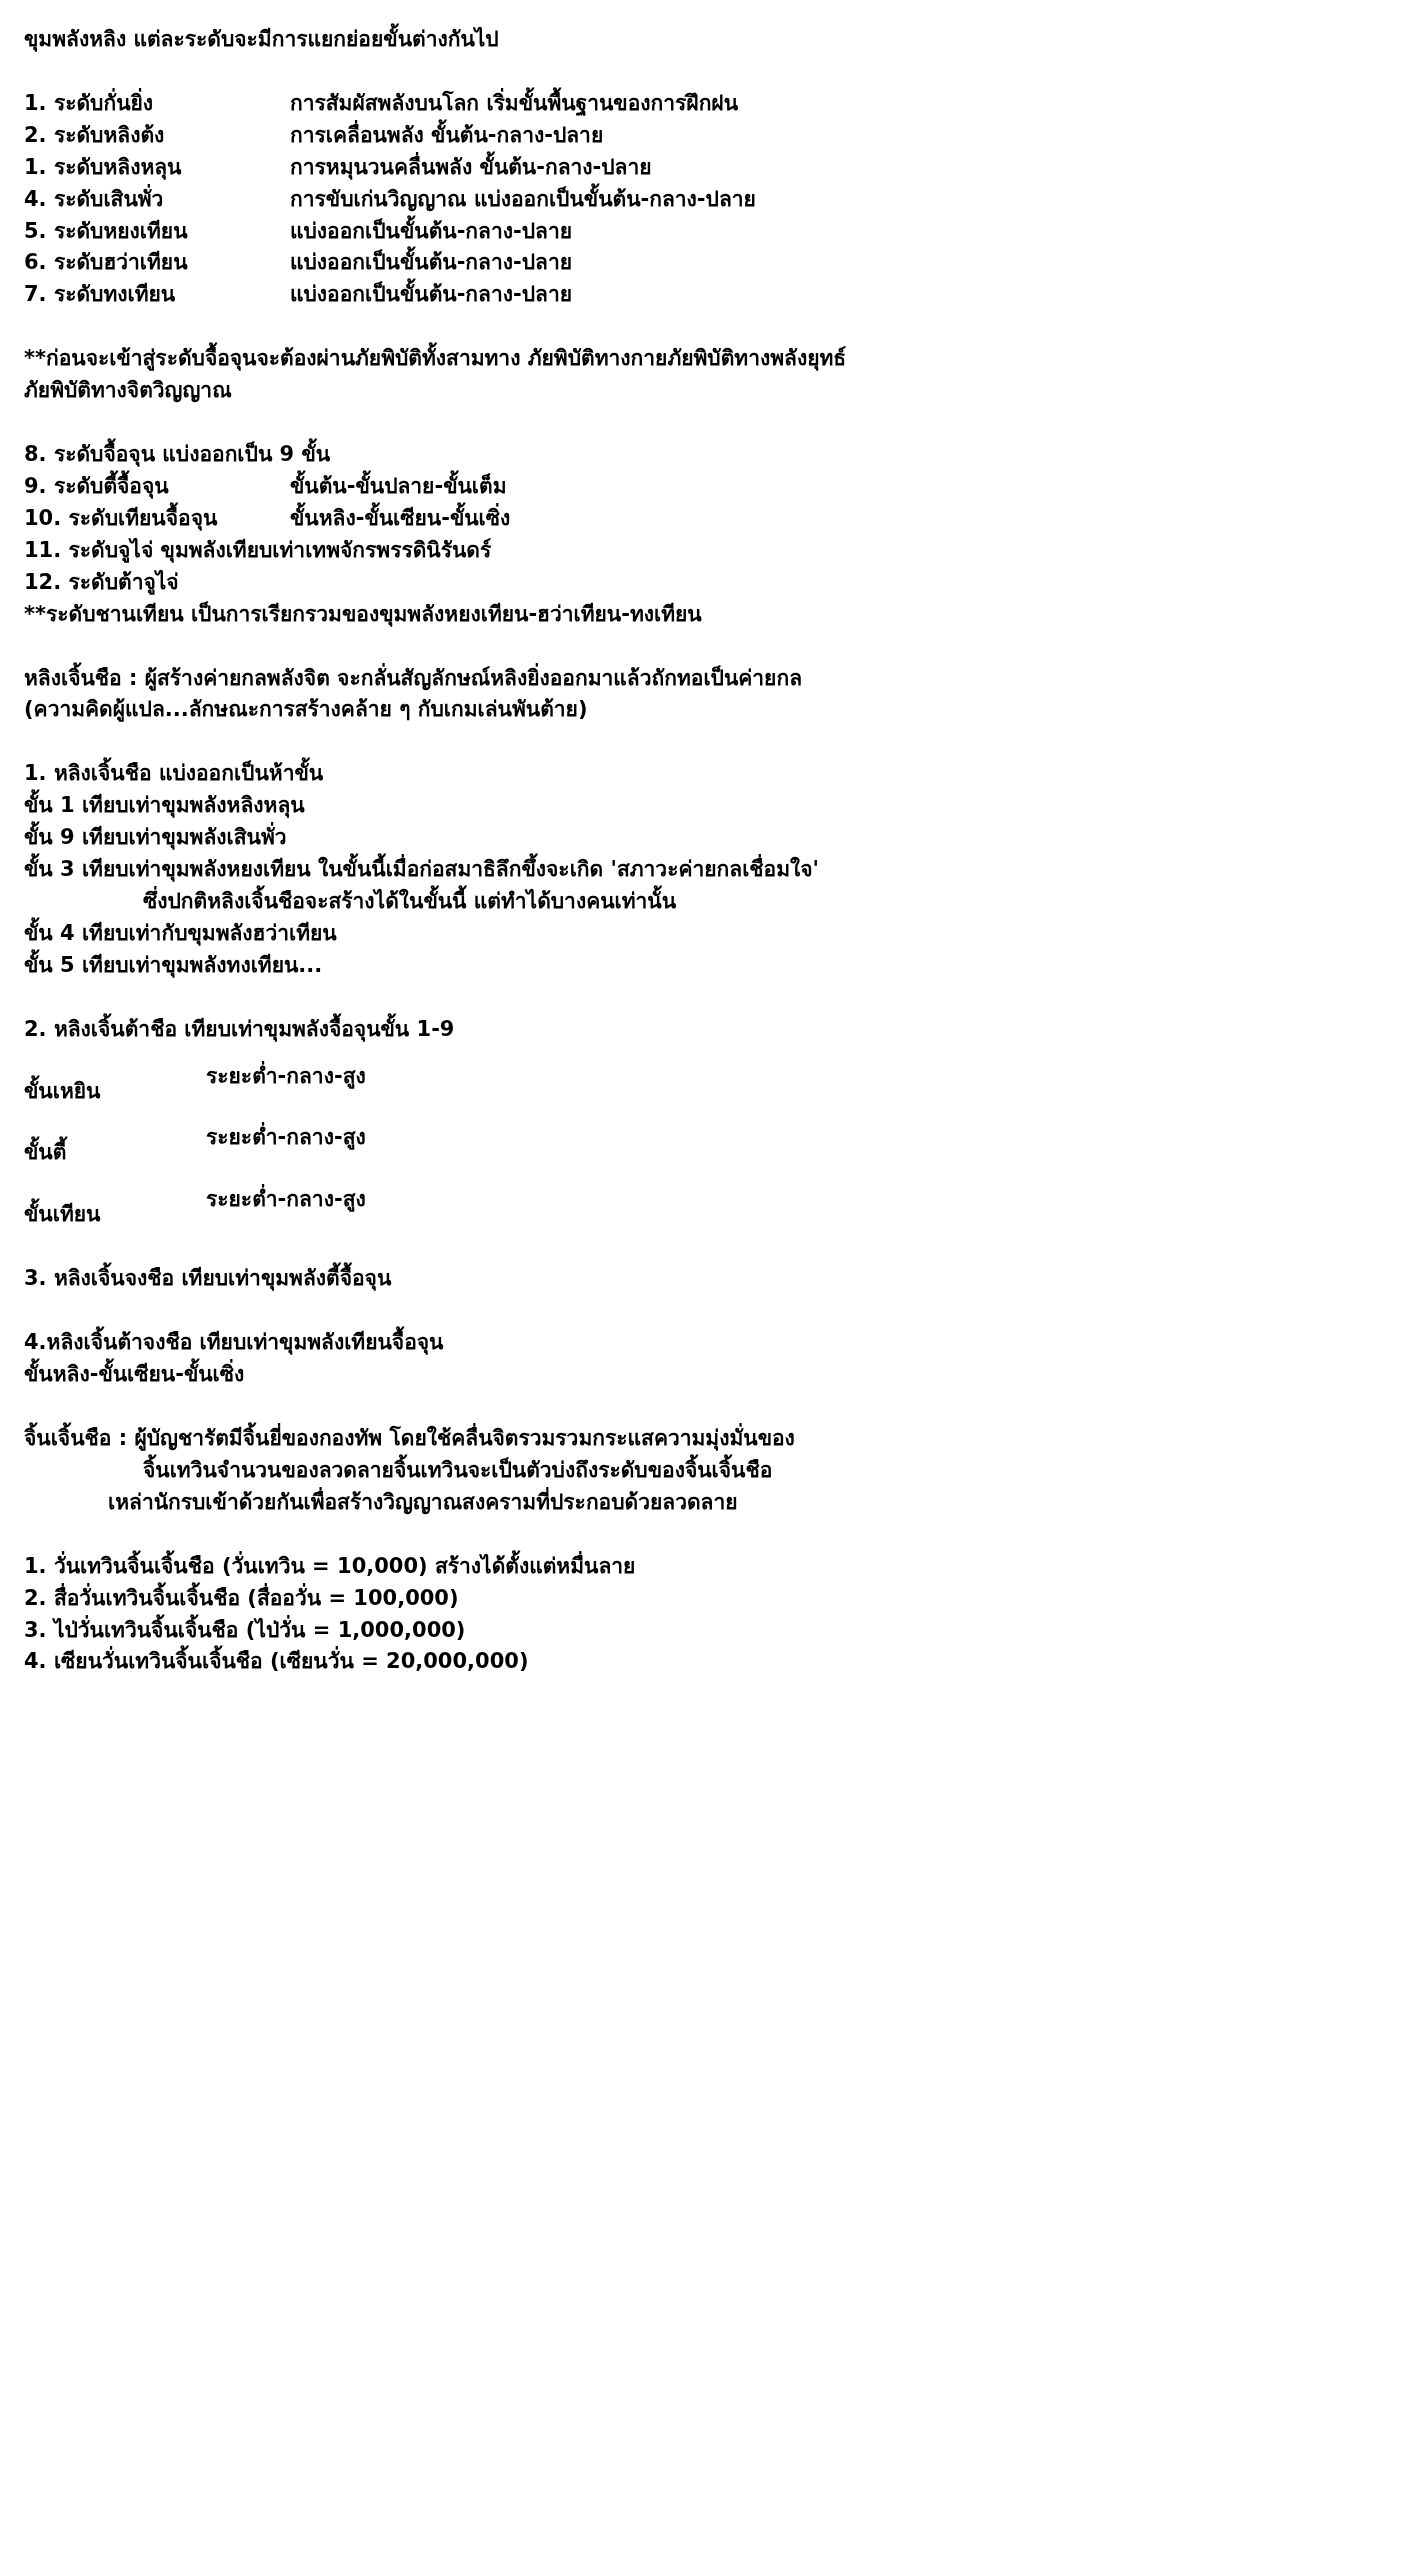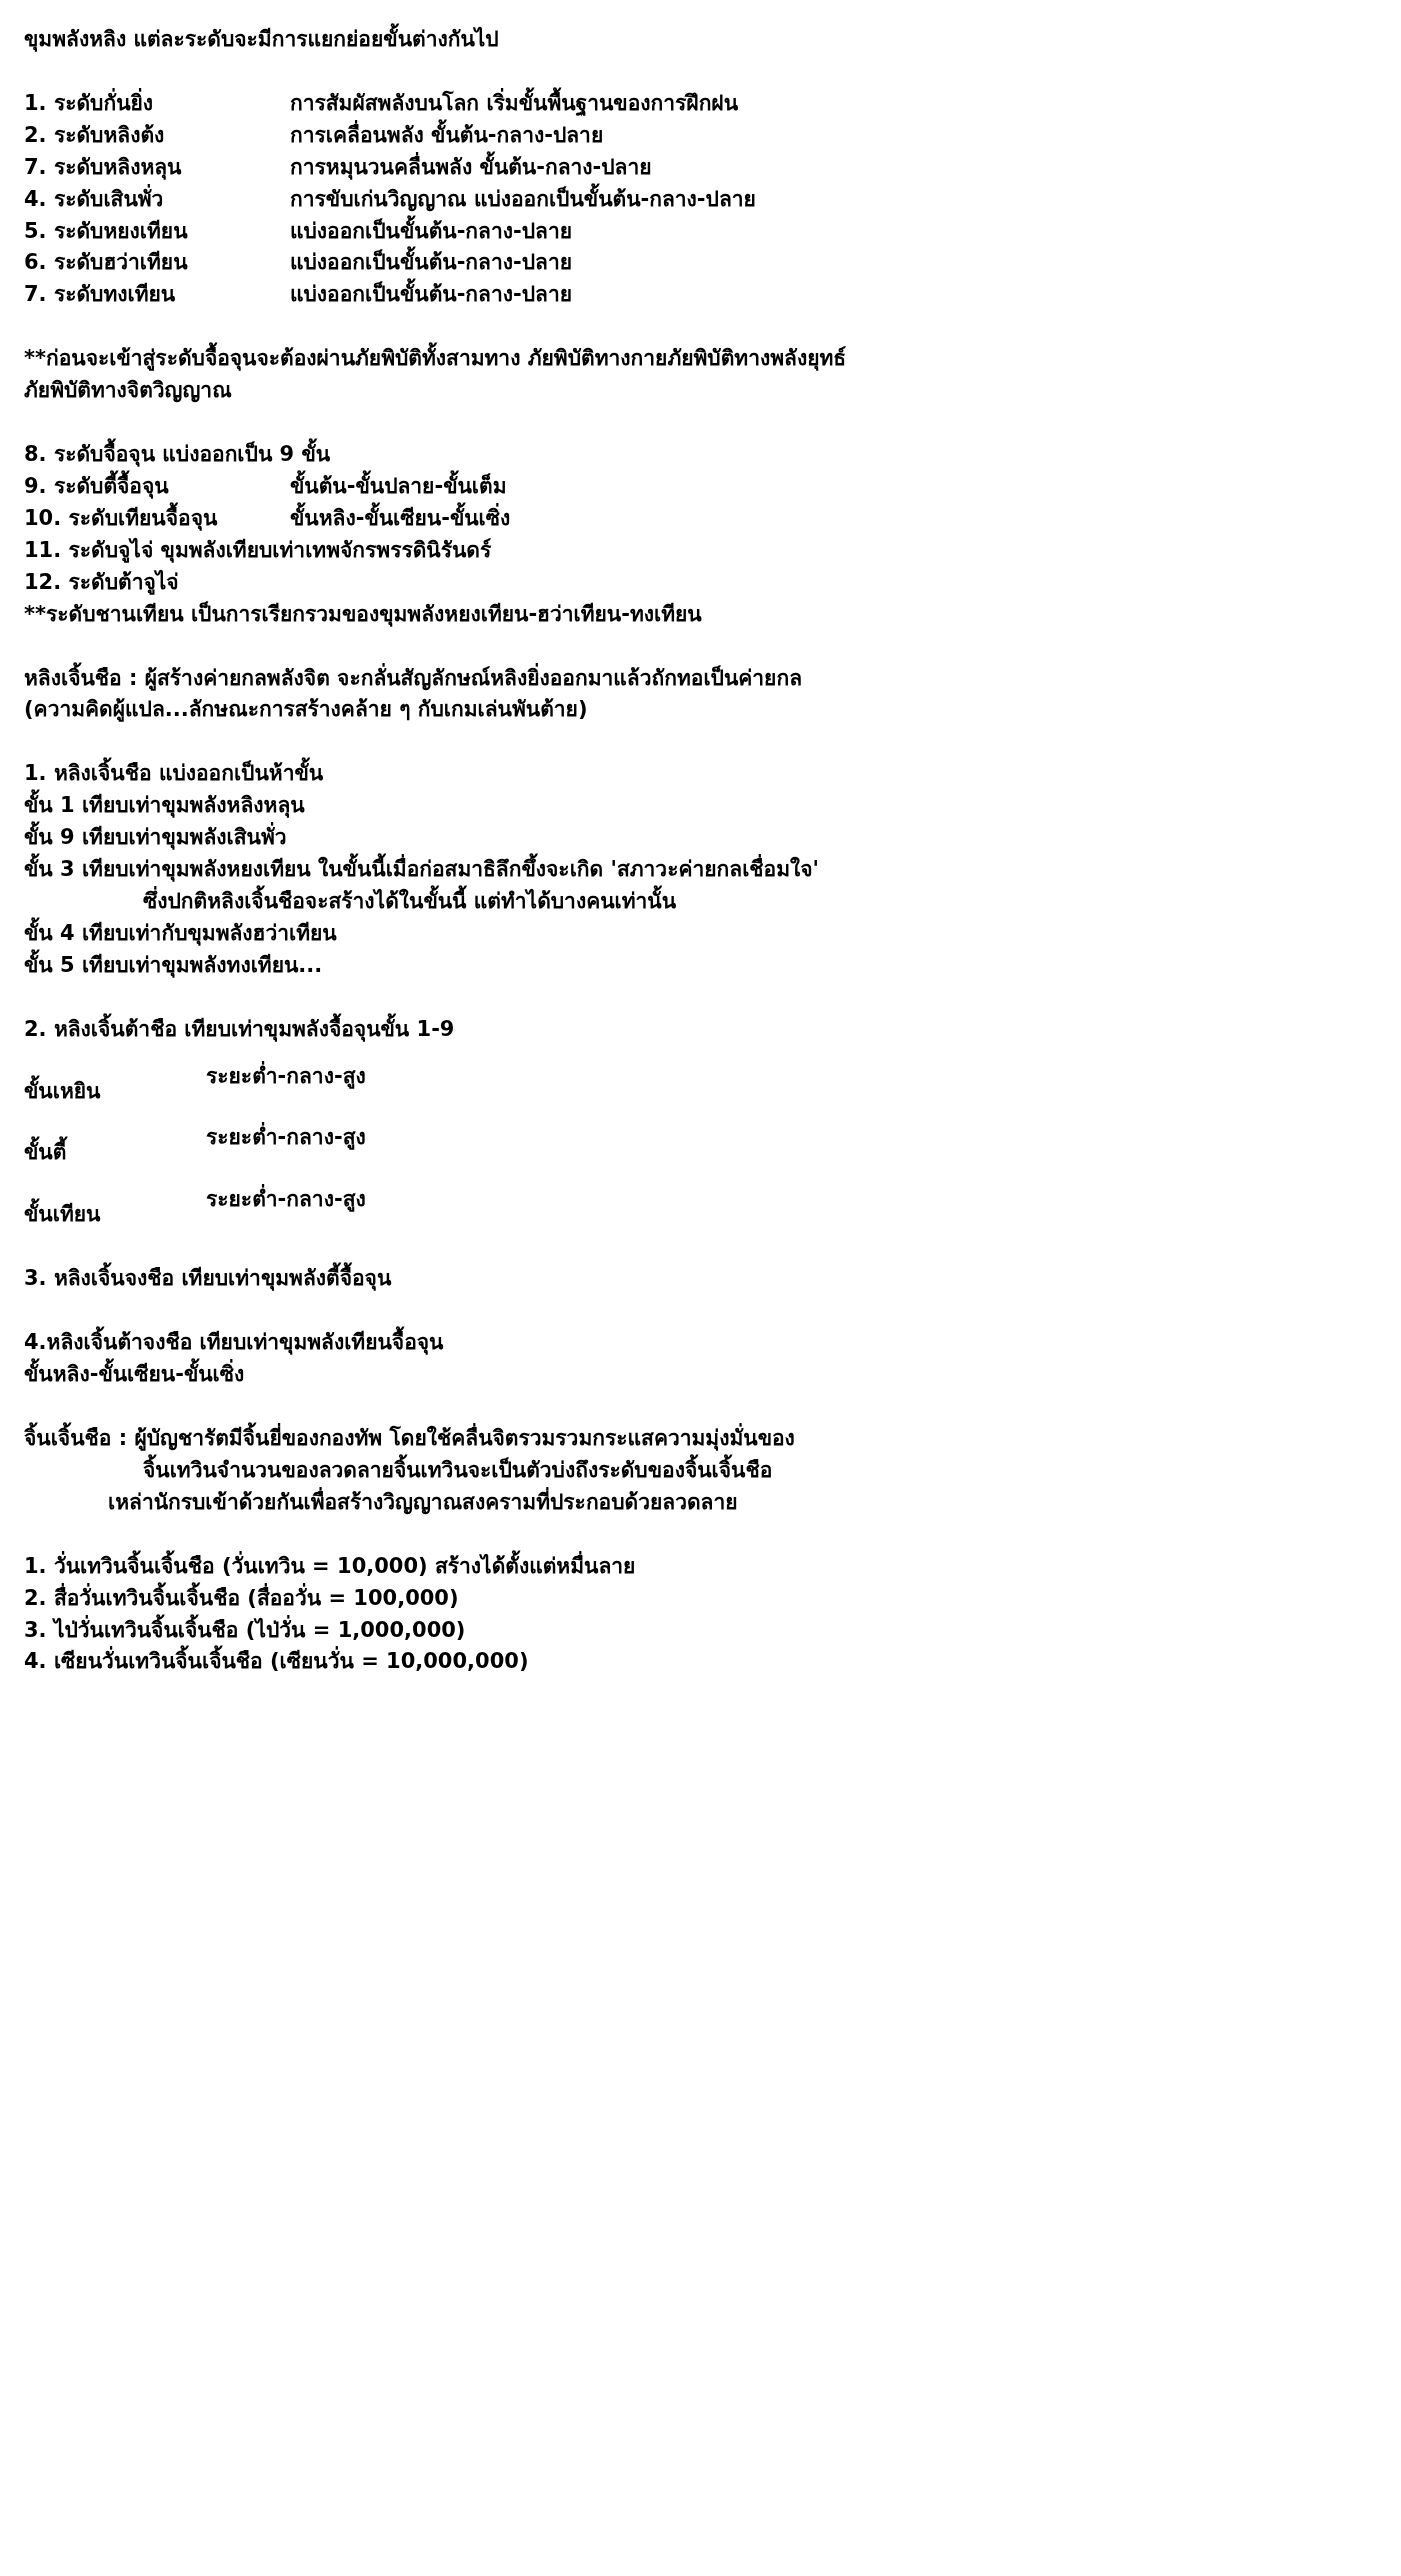--- a/index.html
+++ b/index.html
@@ -58,21 +58,21 @@
 
     <div class="row">
       <span class="label w-380">1. ระดับกั่นยิ่ง</span>
       <span class="label">การสัมผัสพลังบนโลก เริ่มขั้นพื้นฐานของการฝึกฝน</span>
     </div>
     <div class="row">
       <span class="label w-380">2. ระดับหลิงต้ง</span>
       <span class="label">การเคลื่อนพลัง ขั้นต้น-กลาง-ปลาย</span>
     </div>
     <div class="row">
-      <span class="label w-380">7. ระดับหลิงหลุน</span>
+      <span class="label w-380">1. ระดับหลิงหลุน</span>
       <span class="label">การหมุนวนคลื่นพลัง ขั้นต้น-กลาง-ปลาย</span>
     </div>
     <div class="row">
       <span class="label w-380">4. ระดับเสินพั่ว</span>
       <span class="label">การขับเก่นวิญญาณ แบ่งออกเป็นขั้นต้น-กลาง-ปลาย</span>
     </div>
     <div class="row">
       <span class="label w-380">5. ระดับหยงเทียน</span>
       <span class="label">แบ่งออกเป็นขั้นต้น-กลาง-ปลาย</span>
     </div>
@@ -156,17 +156,17 @@
 
     <div class="line">จิ้นเจิ้นชือ : ผู้บัญชารัตมีจิ้นยี่ของกองทัพ โดยใช้คลื่นจิตรวมรวมกระแสความมุ่งมั่นของ</div>
     <div class="line ind-3">จิ้นเทวินจำนวนของลวดลายจิ้นเทวินจะเป็นตัวบ่งถึงระดับของจิ้นเจิ้นชือ</div>
     <div class="line ind-2">เหล่านักรบเข้าด้วยกันเพื่อสร้างวิญญาณสงครามที่ประกอบด้วยลวดลาย</div>
 
     <div class="blank gap-md"></div>
 
     <div class="line">1. วั่นเทวินจิ้นเจิ้นชือ (วั่นเทวิน = 10,000) สร้างได้ตั้งแต่หมื่นลาย</div>
     <div class="line">2. สื่อวั่นเทวินจิ้นเจิ้นชือ (สื่ออวั่น = 100,000)</div>
     <div class="line">3. ไป่วั่นเทวินจิ้นเจิ้นชือ (ไป่วั่น = 1,000,000)</div>
-    <div class="line">4. เซียนวั่นเทวินจิ้นเจิ้นชือ (เซียนวั่น = 10,000,000)</div>
+    <div class="line">4. เซียนวั่นเทวินจิ้นเจิ้นชือ (เซียนวั่น = 20,000,000)</div>
 
   </div>
 </div>
 
 
 </body></html>

